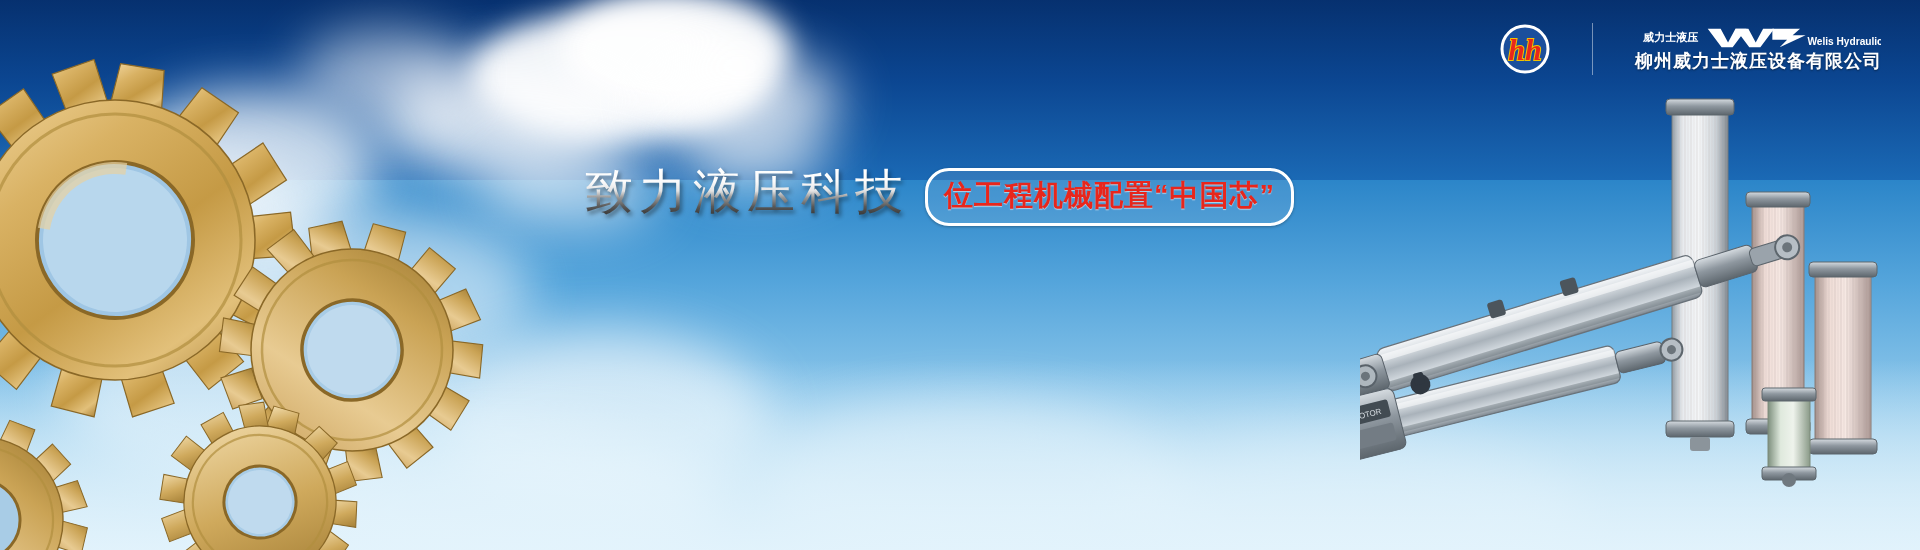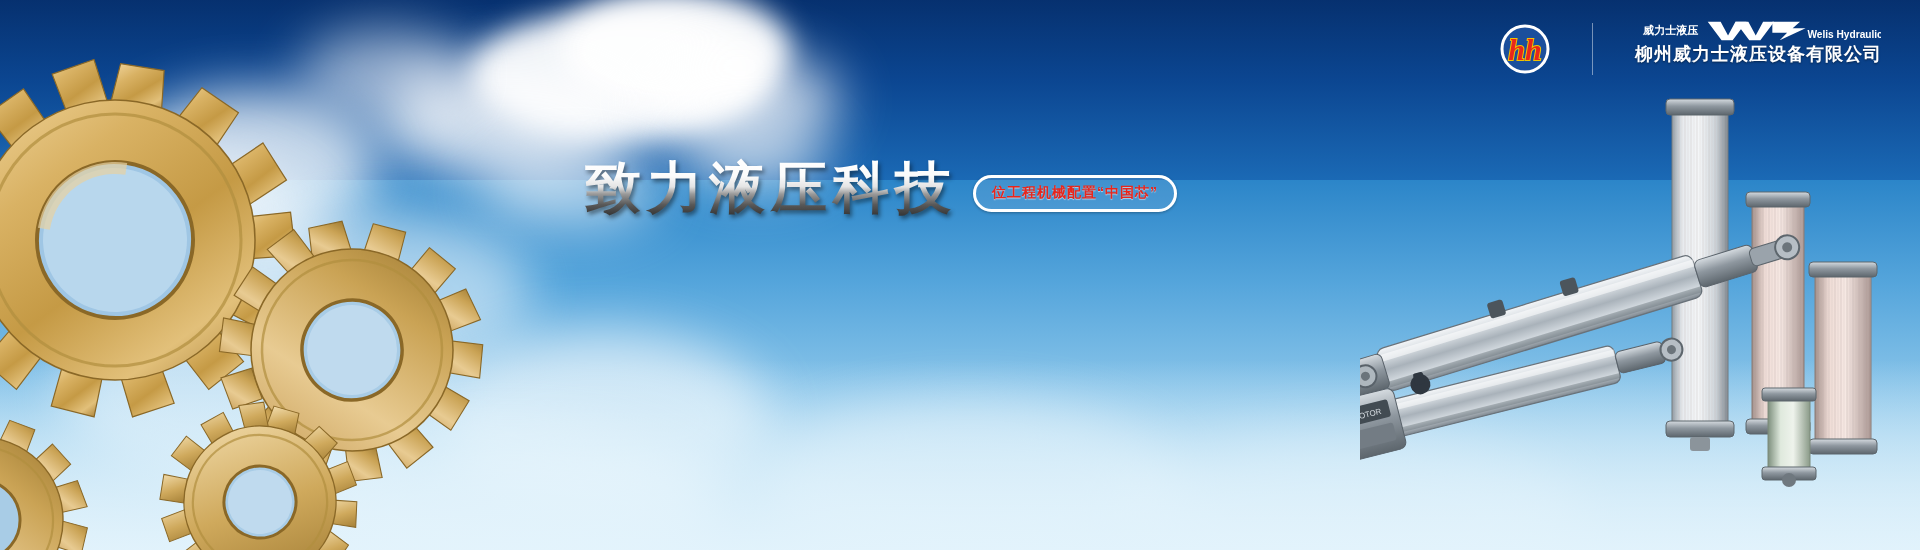--- a/index.html
+++ b/index.html
@@ -44,54 +44,54 @@
   
   .gears{position:absolute;left:-40px;top:50px;width:620px;height:520px;}
   .gears svg{display:block;}
 
   
   .header-logos{
     position:absolute;right:30px;top:18px;height:62px;
     display:flex;align-items:center;gap:16px;
   }
   .logo-block{display:flex;align-items:center;gap:14px;padding:0 26px;height:62px;}
-  .logo-block.second{flex-direction:column;align-items:center;gap:2px;padding-right:8px;}
+  .logo-block.second{flex-direction:column;align-items:center;justify-content:center;gap:2px;padding-right:8px;}
   .divider-v{width:1px;height:52px;background:rgba(255,255,255,.45);}
   .hh-mark{width:50px;height:50px;flex:0 0 auto;}
   .co-name{
     color:#ffffff;font-size:23px;font-weight:bold;letter-spacing:1px;
     white-space:nowrap;text-shadow:0 1px 2px rgba(0,0,0,.45);
   }
   .ws-mark{height:22px;}
   .co-name2{
     color:#ffffff;font-size:18px;font-weight:bold;letter-spacing:1px;
     white-space:nowrap;text-shadow:0 1px 2px rgba(0,0,0,.45);
   }
 
   
   .headline{position:absolute;left:585px;top:158px;width:700px;}
   .hl-row{display:flex;align-items:center;}
   .hl-row.r2{margin-top:14px;padding-left:262px;}
   .metal{
-    font-size:56px;font-weight:bold;letter-spacing:6px;line-height:1.08;
+    font-size:48px;font-weight:normal;letter-spacing:6px;line-height:1.08;
     background:linear-gradient(180deg,#ffffff 0%,#fbfbfb 30%,#e4e4e4 48%,#9a9a9a 60%,#585858 78%,#2e2e2e 100%);
     -webkit-background-clip:text;background-clip:text;
     -webkit-text-fill-color:transparent;color:transparent;
     filter:drop-shadow(2px 3px 2px rgba(0,0,0,.45));
     white-space:nowrap;
   }
   .badge{
     margin-left:16px;margin-top:10px;
     border:3px solid #ffffff;border-radius:24px;
     background:rgba(255,255,255,.10);
     padding:5px 16px 7px;white-space:nowrap;
     box-shadow:0 1px 3px rgba(0,0,0,.3);
   }
   .badge-text{
-    color:#e8261c;font-size:14px;font-weight:bold;letter-spacing:1px;
+    color:#e8261c;font-size:29px;font-weight:bold;letter-spacing:1px;
     text-shadow:0 1px 1px rgba(255,255,255,.6);
   }
   .rule{
     width:250px;height:7px;margin-right:16px;margin-top:4px;
     background:linear-gradient(180deg,#ffffff 0%,#f2f2f2 35%,#b9b9b9 55%,#6e6e6e 80%,#3a3a3a 100%);
     border-radius:2px;box-shadow:0 1px 2px rgba(0,0,0,.4);
   }
 
   
   .products{position:absolute;right:0px;top:95px;width:560px;height:455px;}

